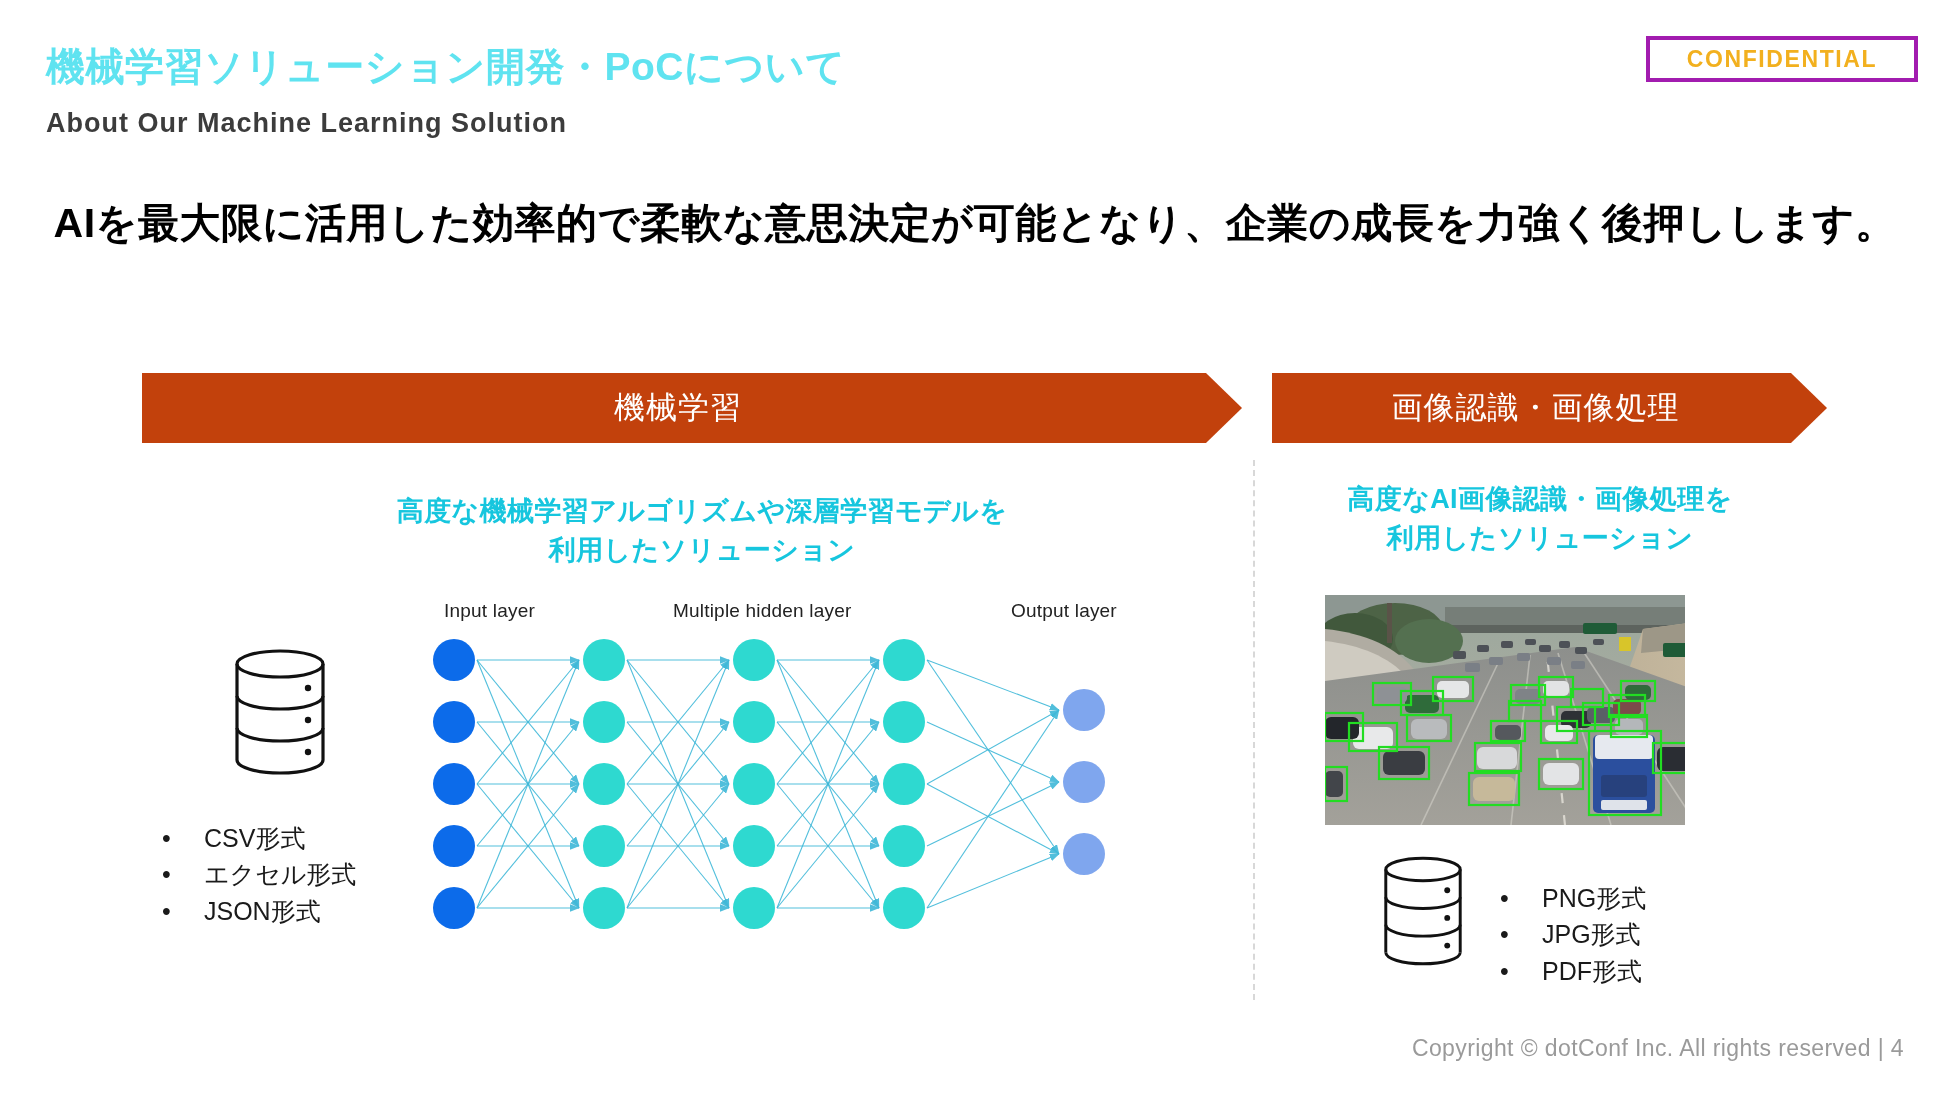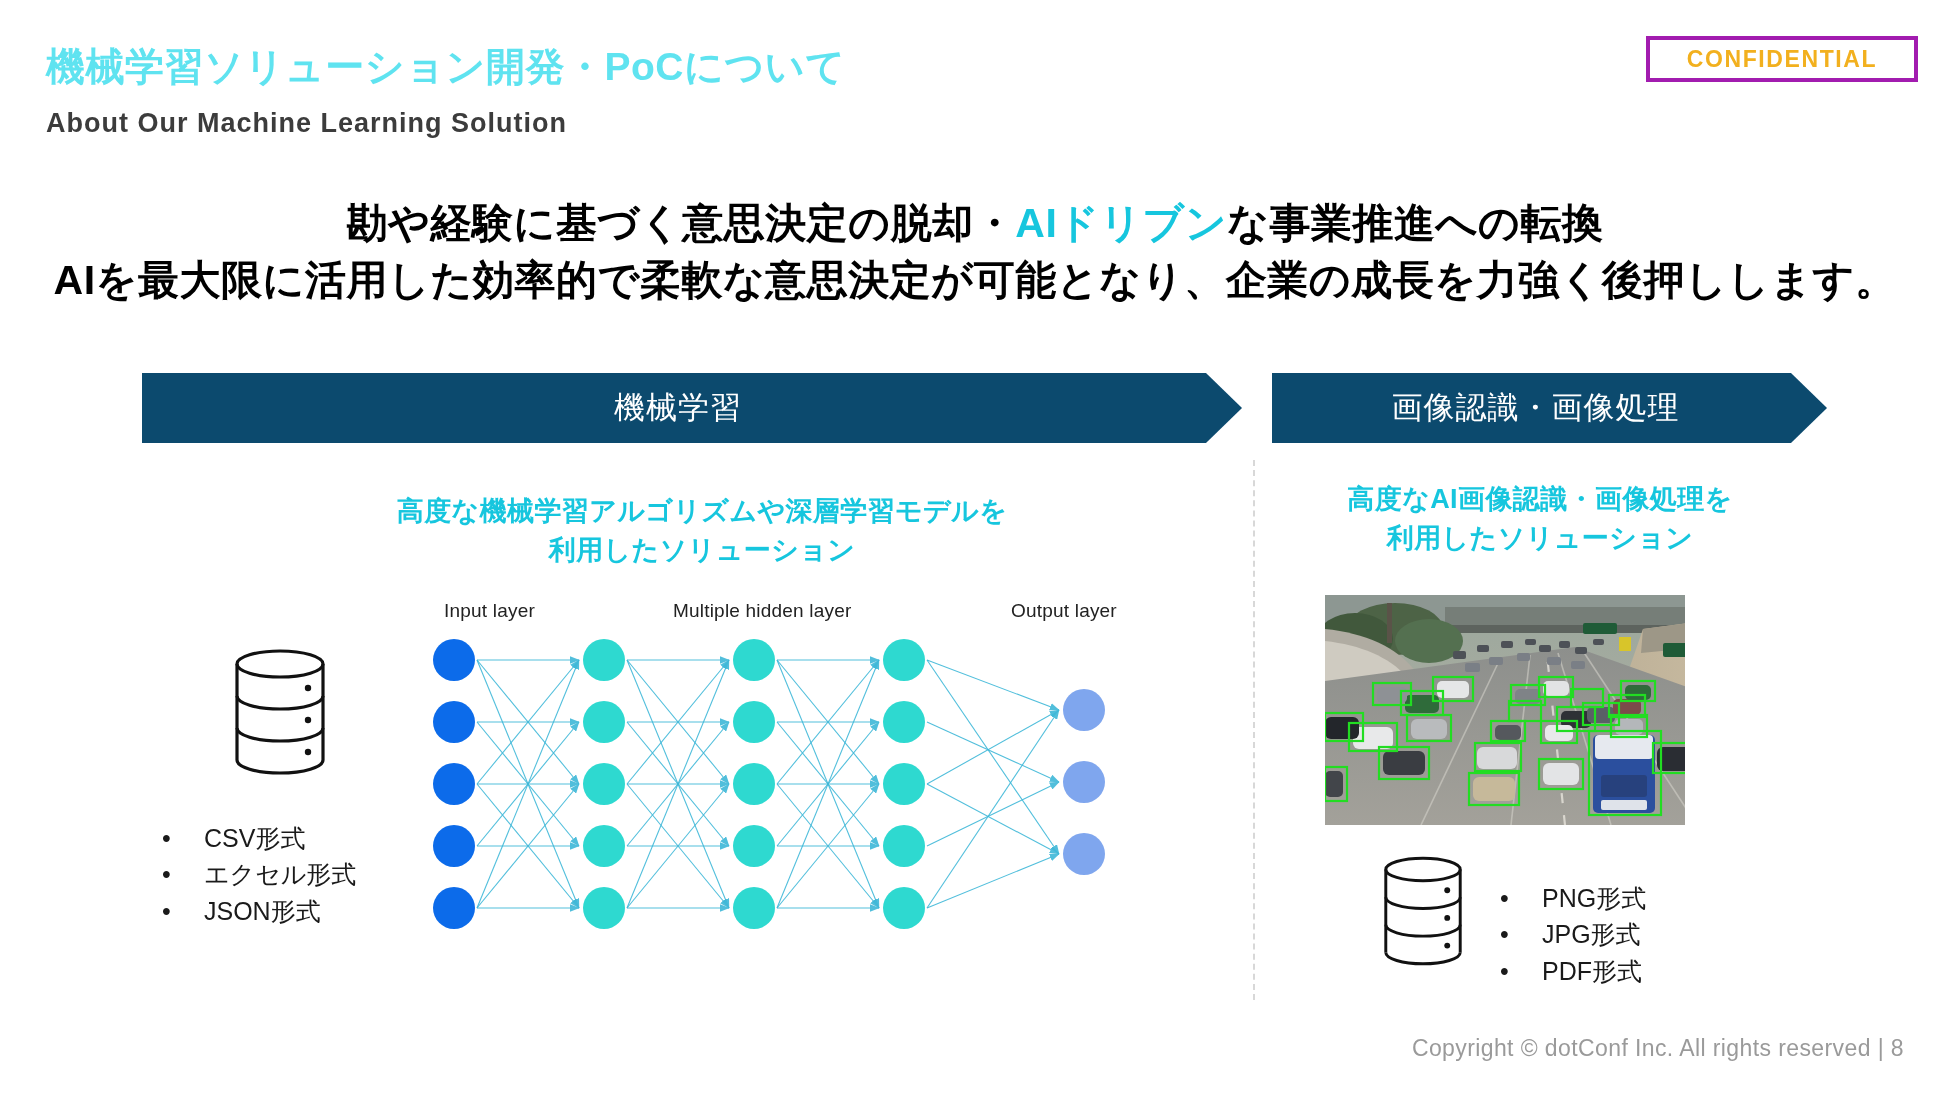--- a/index.html
+++ b/index.html
@@ -74,21 +74,21 @@
     color: #000000;
     letter-spacing: 0.5px;
     white-space: nowrap;
   }
   #headline .hl-accent { color: #16C6DE; }
 
   
   .chev-banner {
     position: absolute;
     height: 70px;
-    background: #0c4a6e;
+    background: #c2410c;
     display: flex;
     align-items: center;
     justify-content: center;
   }
   .chev-banner .chev-label {
     color: #ffffff;
     font-size: 31px;
     font-weight: 400;
     letter-spacing: 1px;
     position: relative;
@@ -201,21 +201,20 @@
 
 <div id="slide-header">
   <div id="page-title">機械学習ソリューション開発・PoCについて</div>
   <div id="page-subtitle">About Our Machine Learning Solution</div>
   <div id="confidential-badge">
     <span class="badge-text">CONFIDENTIAL</span>
   </div>
 </div>
 
 <div id="headline">
-  <span class="hl-line"><span>勘や経験に基づく意思決定の脱却・</span><span class="hl-accent">AIドリブン</span><span>な事業推進への転換</span></span>
   <span class="hl-line">AIを最大限に活用した効率的で柔軟な意思決定が可能となり、企業の成長を力強く後押しします。</span>
 </div>
 
 <div class="chev-banner" id="banner-ml">
   <span class="chev-label">機械学習</span>
 </div>
 <div class="chev-banner" id="banner-cv">
   <span class="chev-label">画像認識・画像処理</span>
 </div>
 
@@ -504,13 +503,13 @@
   <li>
     <span class="bullet-dot">•</span>
     <span>JPG形式</span>
   </li>
   <li>
     <span class="bullet-dot">•</span>
     <span>PDF形式</span>
   </li>
 </ul>
 
-<div id="footer-copyright">Copyright © dotConf Inc. All rights reserved | 8</div>
+<div id="footer-copyright">Copyright © dotConf Inc. All rights reserved | 4</div>
 
 </body></html>

